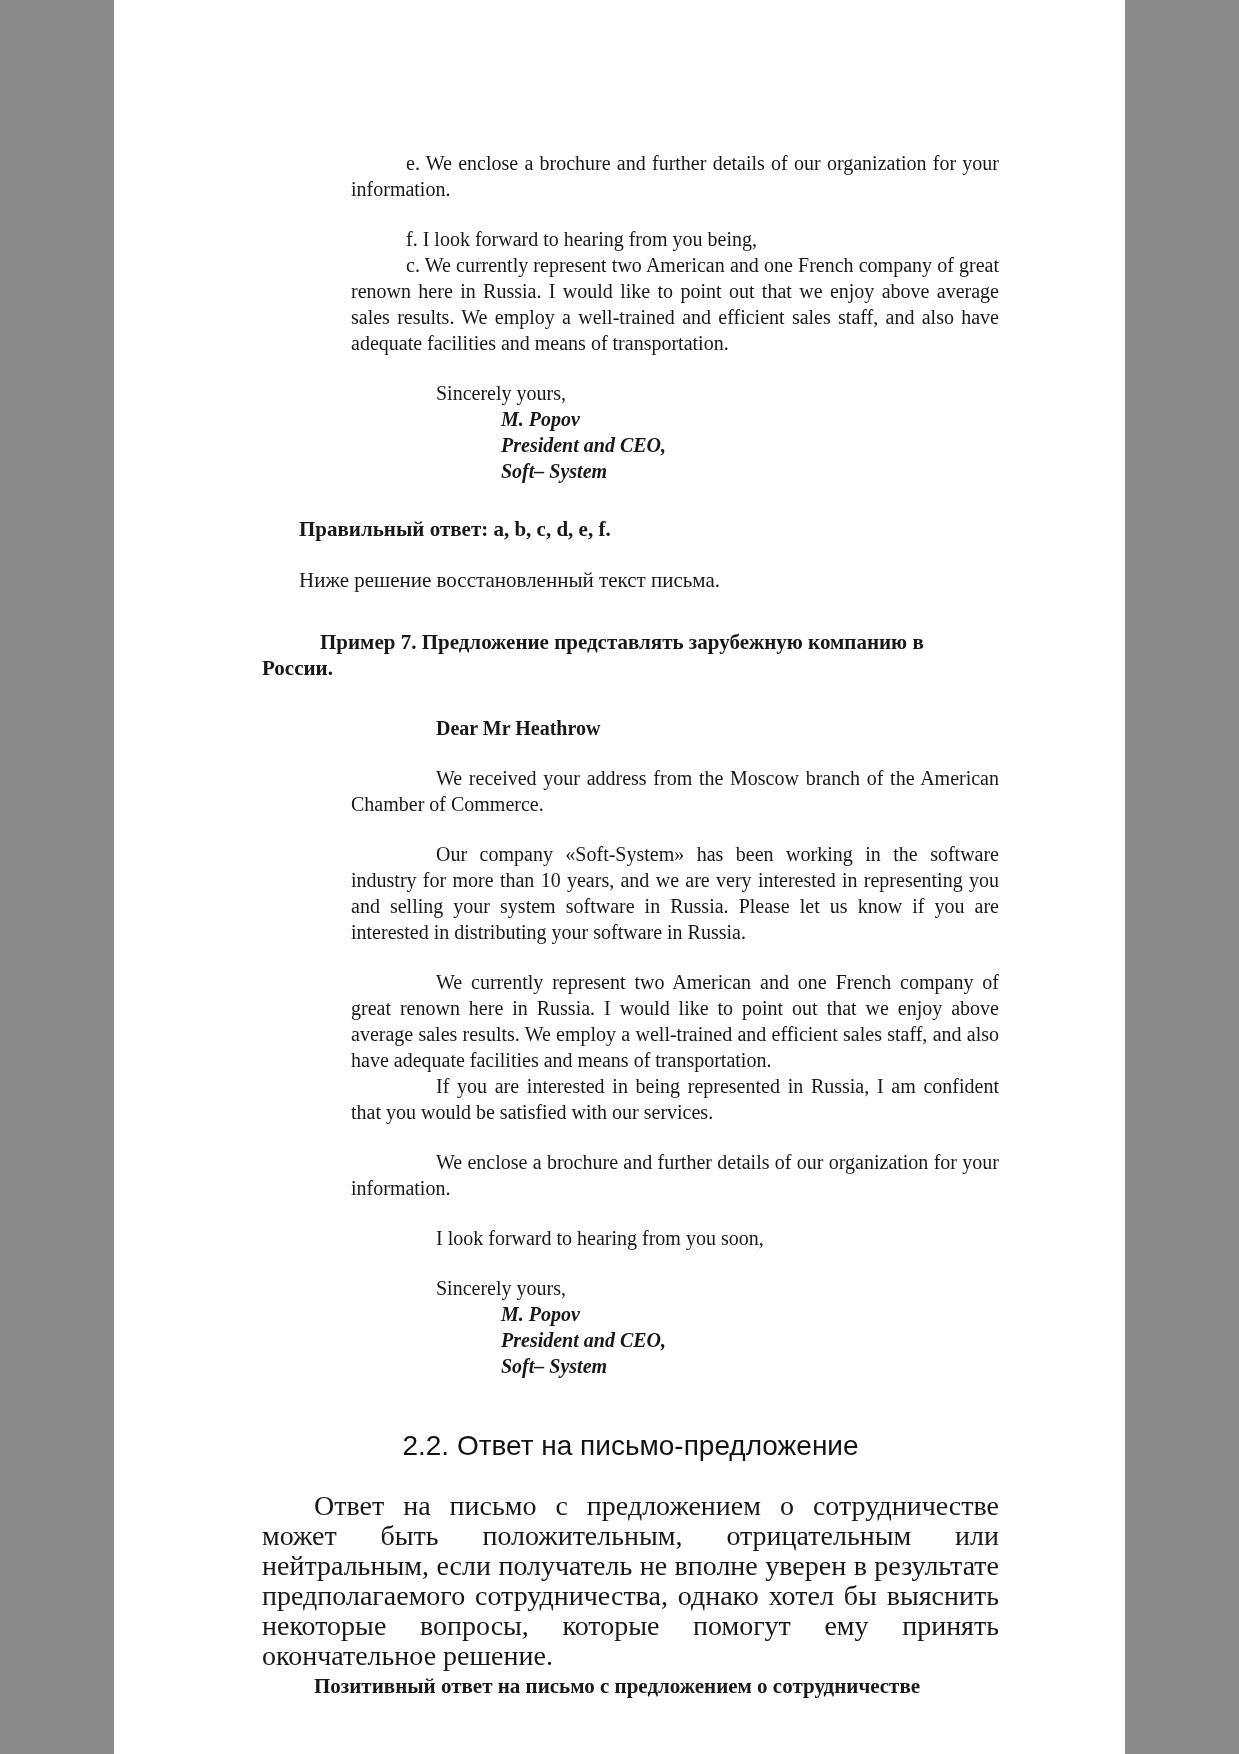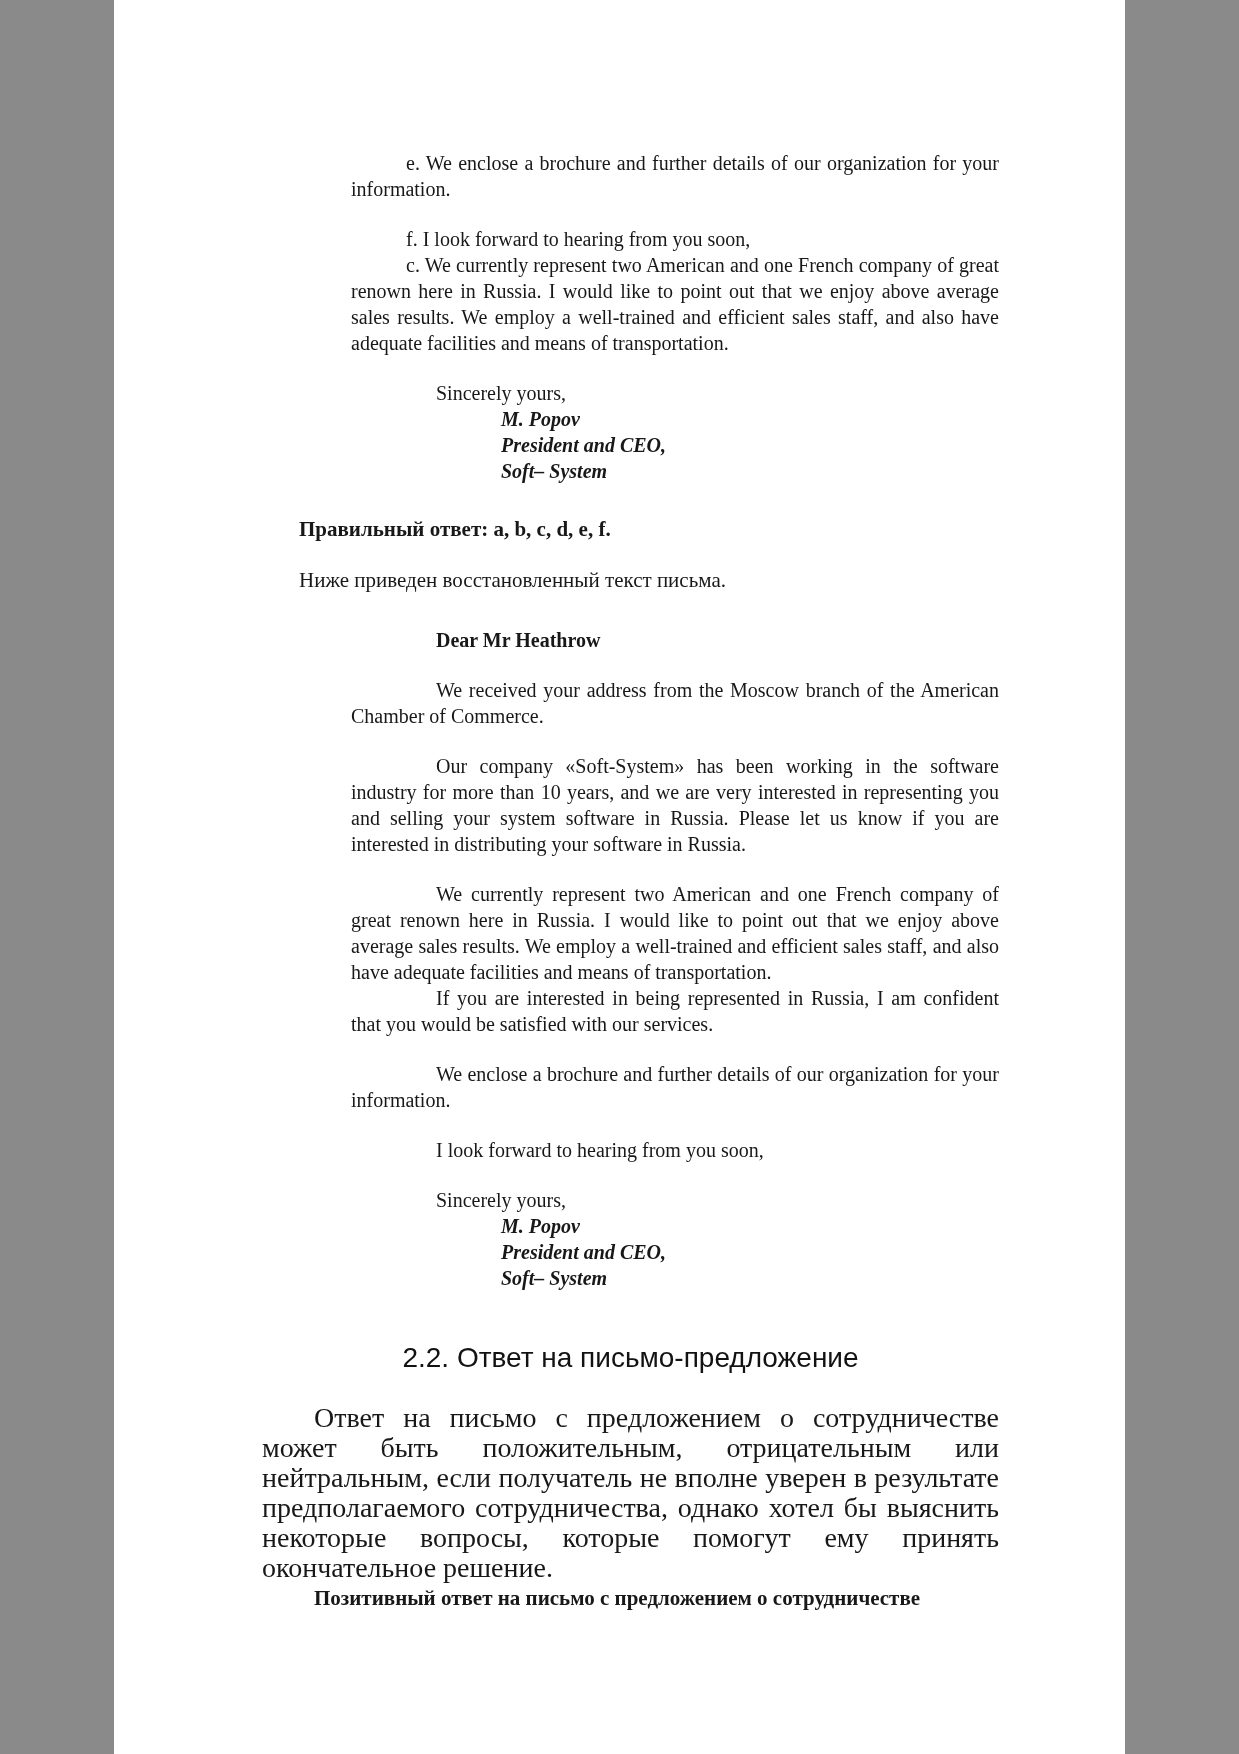--- a/index.html
+++ b/index.html
@@ -92,34 +92,35 @@
   }
 </style>
 </head>
 <body>
 
 <div class="page">
   <div class="content">
 
     <section class="letter-block answers">
       <p class="item">e. We enclose a brochure and further details of our organization for your information.</p>
-      <p class="item gap">f. I look forward to hearing from you soon,</p>
+      <p class="item gap">f. I look forward to hearing from you being,</p>
       <p class="item">c. We currently represent two American and one French company of great renown here in Russia. I would like to point out that we enjoy above average sales results. We employ a well-trained and efficient sales staff, and also have adequate facilities and means of transportation.</p>
       <p class="closing gap">Sincerely yours,</p>
       <div class="signature">
         <p>M. Popov</p>
         <p>President and CEO,</p>
         <p>Soft– System</p>
       </div>
     </section>
 
     <p class="correct-answer">Правильный ответ: a, b, c, d, e, f.</p>
 
-    <p class="note">Ниже приведен восстановленный текст письма.</p>
+    <p class="note">Ниже решение восстановленный текст письма.</p>
 
+    <p class="example-heading">Пример 7. Предложение представлять зарубежную компанию в России.</p>
 
     <section class="letter-block restored">
       <p class="salutation">Dear Mr Heathrow</p>
       <p class="para gap">We received your address from the Moscow branch of the American Chamber of Commerce.</p>
       <p class="para gap">Our company «Soft-System» has been working in the software industry for more than 10 years, and we are very interested in representing you and selling your system software in Russia. Please let us know if you are interested in distributing your software in Russia.</p>
       <p class="para gap">We currently represent two American and one French company of great renown here in Russia. I would like to point out that we enjoy above average sales results. We employ a well-trained and efficient sales staff, and also have adequate facilities and means of transportation.</p>
       <p class="para tight">If you are interested in being represented in Russia, I am confident that you would be satisfied with our services.</p>
       <p class="para gap">We enclose a brochure and further details of our organization for your information.</p>
       <p class="para gap">I look forward to hearing from you soon,</p>
       <p class="closing gap">Sincerely yours,</p>

